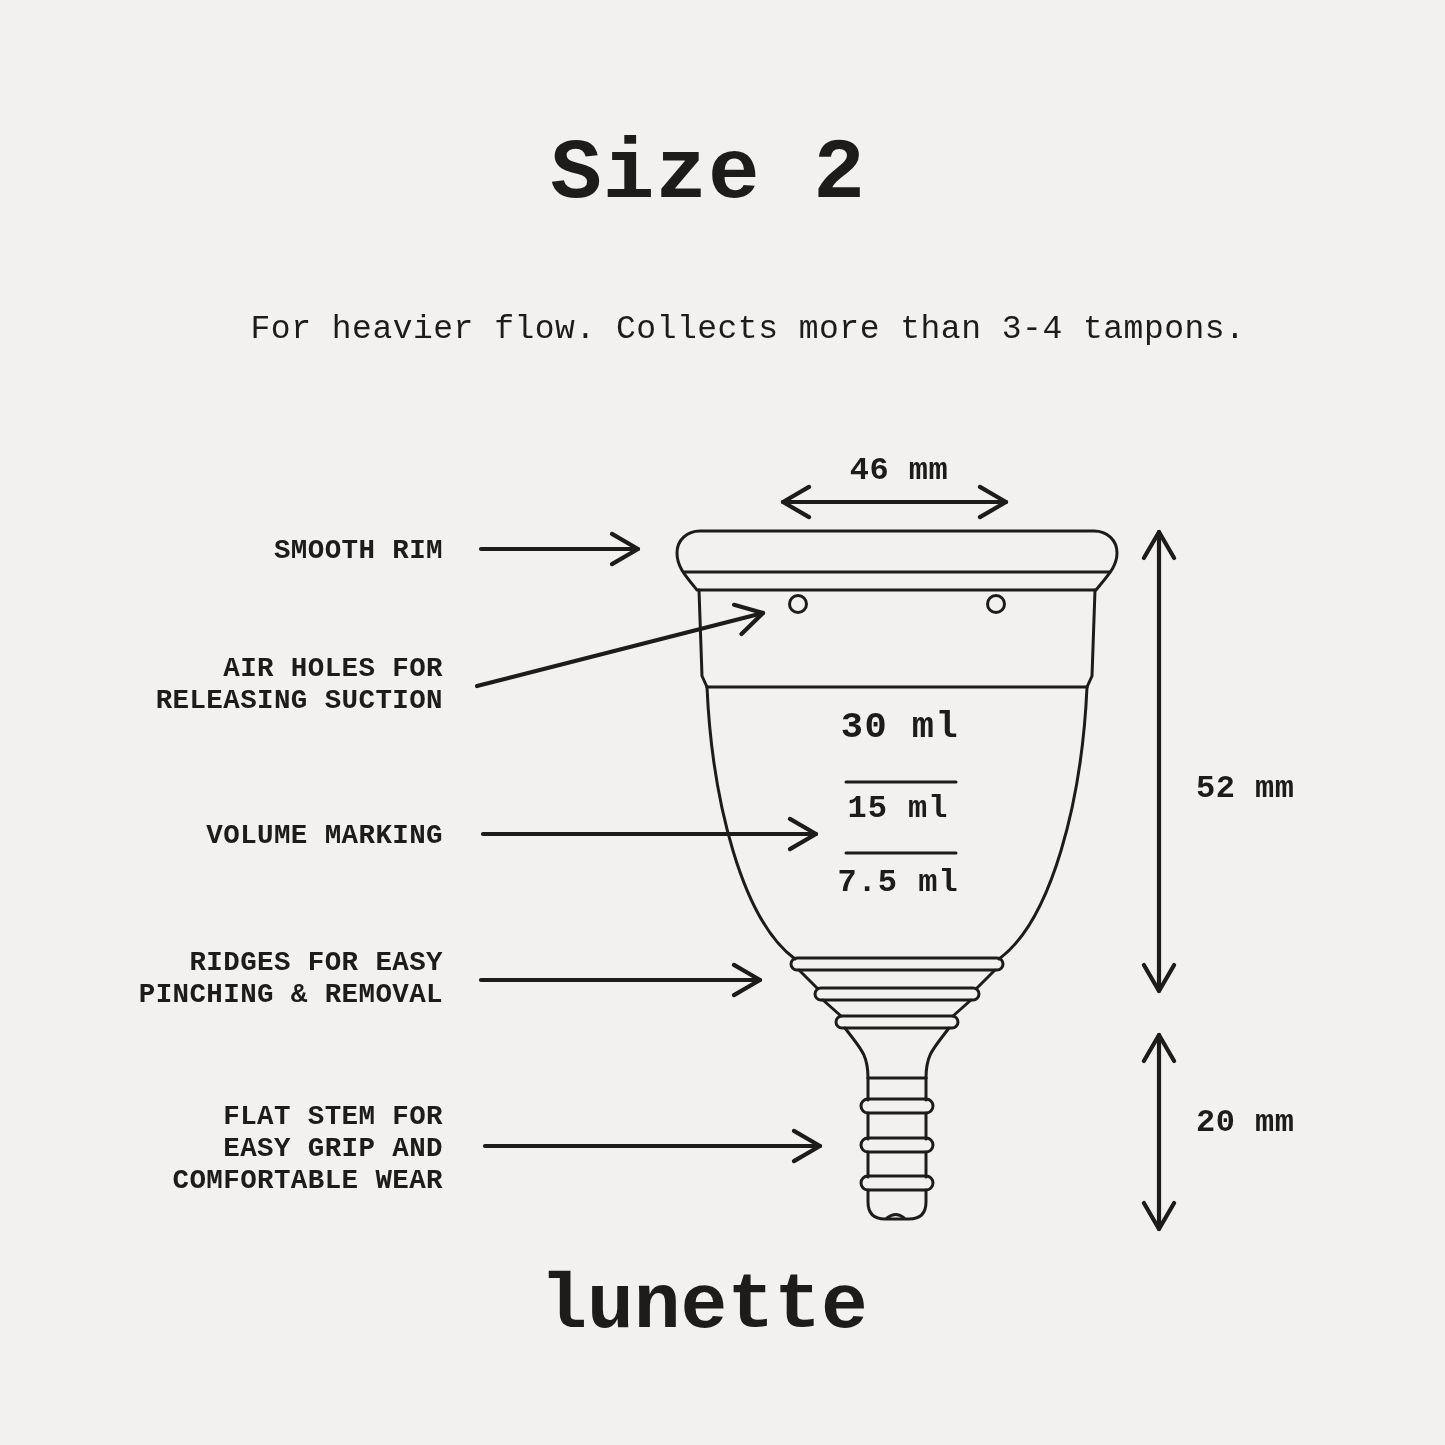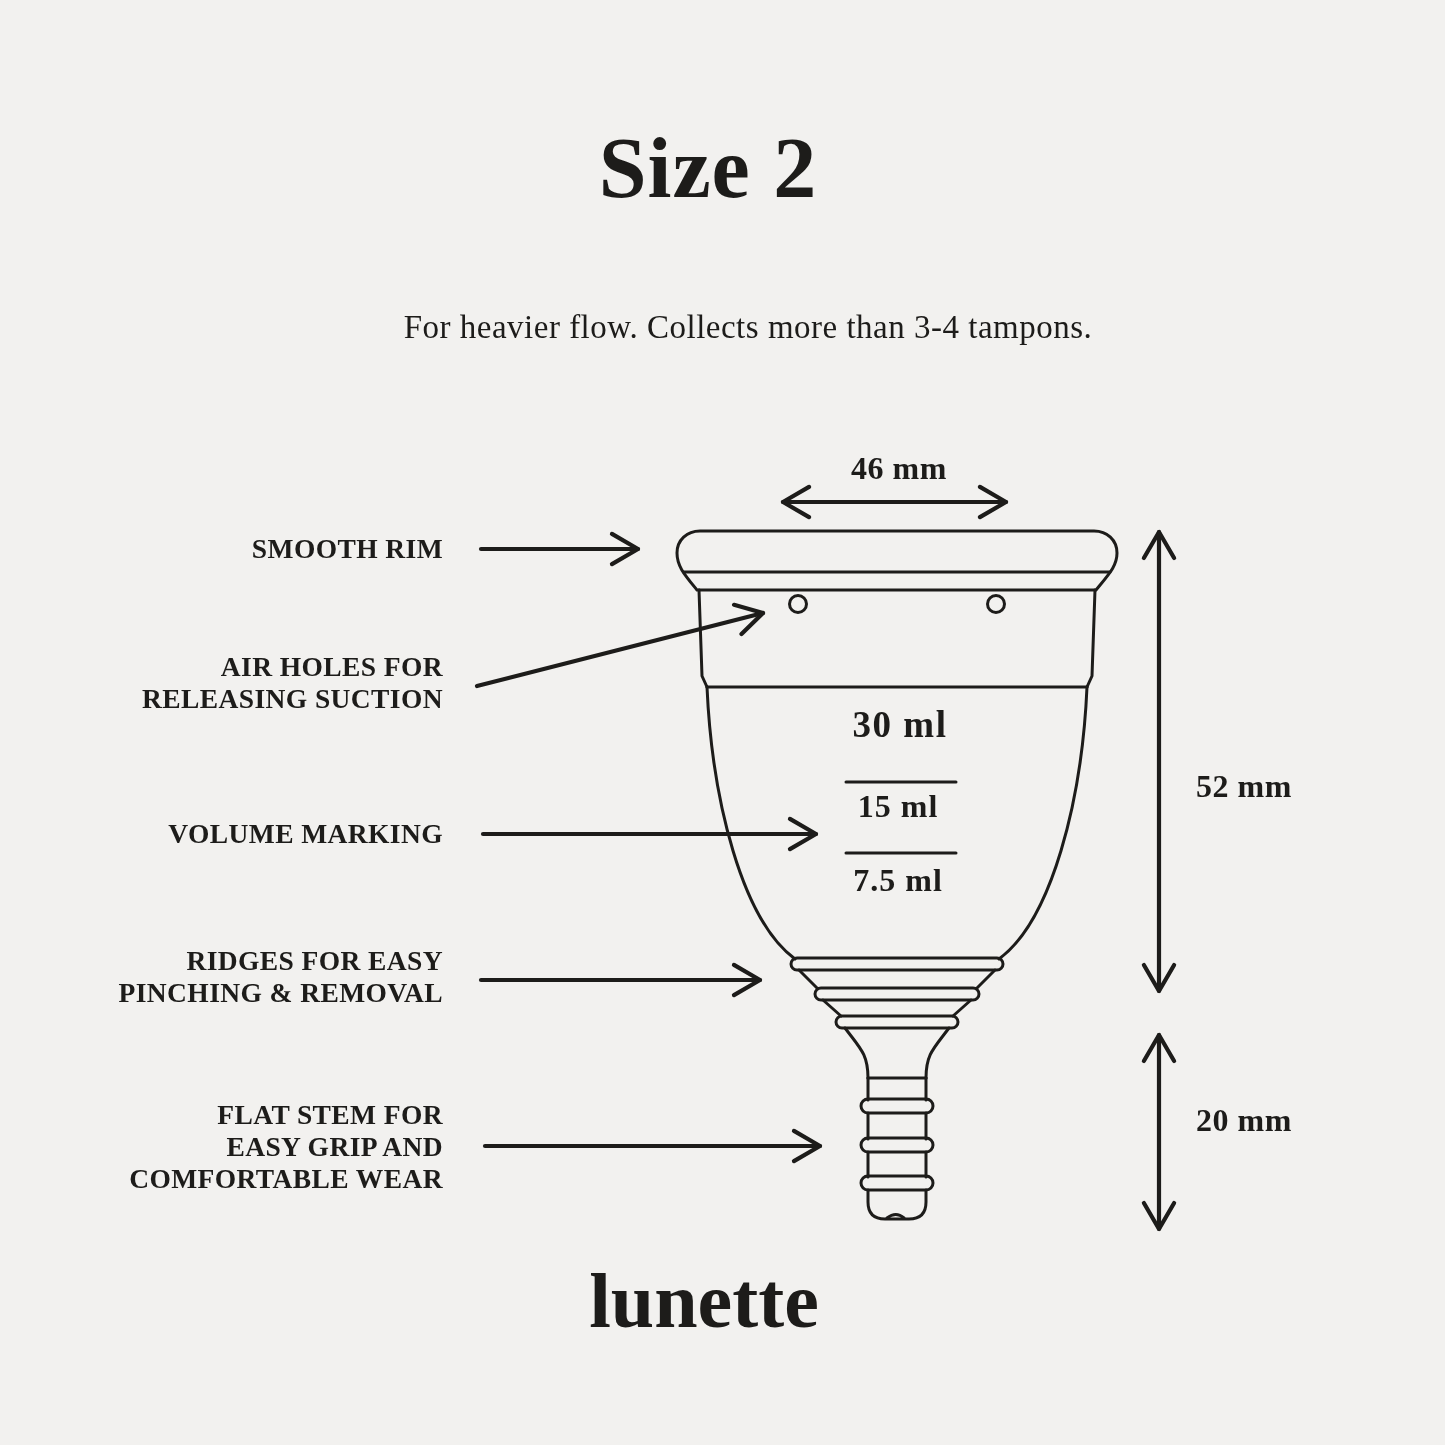--- a/index.html
+++ b/index.html
@@ -6,21 +6,21 @@
     margin: 0;
     padding: 0;
     background: #e8e7e5;
   }
   .stage {
     position: relative;
     width: 1445px;
     height: 1445px;
     background: #f2f1ef;
     overflow: hidden;
-    font-family: Liberation Serif, serif;
+    font-family: Liberation Mono, monospace;
   }
   svg { display: block; }
 
   .ink-stroke { stroke: #1d1c1a; fill: none; }
   .cup-line   { stroke-width: 3; stroke-linecap: round; stroke-linejoin: round; }
   .thin-line  { stroke-width: 3; stroke-linecap: round; }
   .arrow-line { stroke-width: 4.2; stroke-linecap: round; }
 
   text { fill: #1d1c1a; }
   .t-title { font-size: 86px; font-weight: 800; letter-spacing: 1px; }

